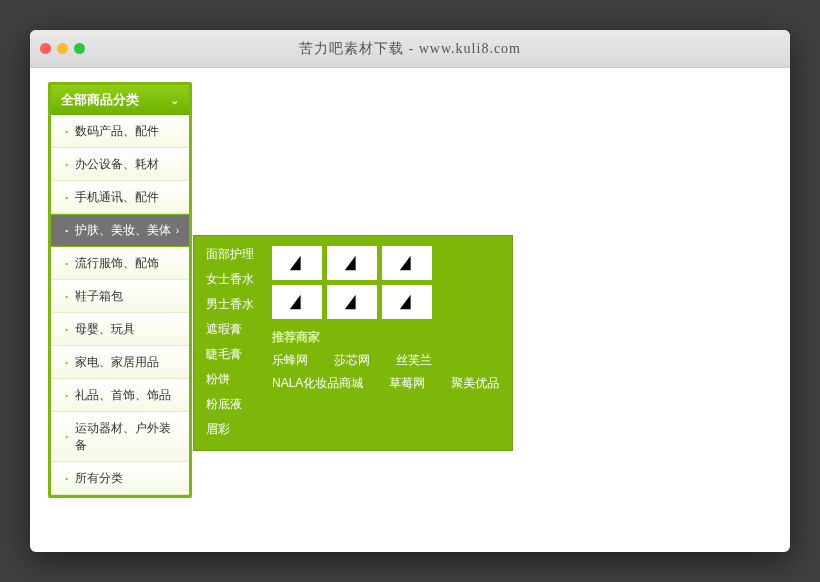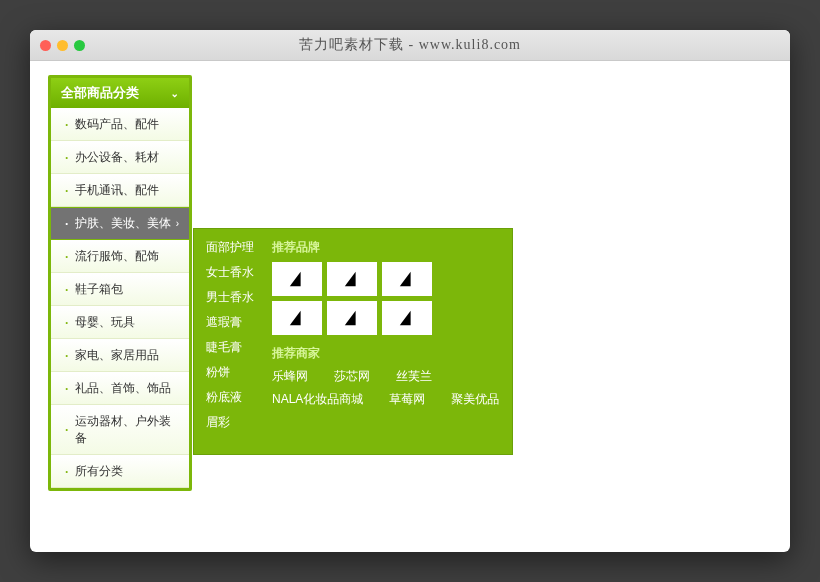--- a/index.html
+++ b/index.html
@@ -1,33 +1,33 @@
 <!DOCTYPE html>
 <html><head>
 <meta charset="utf-8">
 <style>
 * { margin: 0; padding: 0; box-sizing: border-box; }
 body { background: #3f3f3f; font-family: "Microsoft YaHei", Arial, sans-serif; font-size: 12px; display: flex; align-items: center; justify-content: center; height: 582px; }
 .window { width: 760px; height: 522px; background: #fff; border-radius: 6px; box-shadow: 0 8px 30px rgba(0,0,0,0.5); overflow: hidden; position: relative; }
-.titlebar { height: 31px; background: linear-gradient(#e8e8e8,#d9d9d9); display: flex; align-items: center; padding: 0 10px; position: relative; border-bottom: 1px solid #c9c9c9; }
+.titlebar { height: 38px; background: linear-gradient(#e8e8e8,#d9d9d9); display: flex; align-items: center; padding: 0 10px; position: relative; border-bottom: 1px solid #c9c9c9; }
 .dots { display: flex; gap: 6px; }
 .dot { width: 11px; height: 11px; border-radius: 50%; }
 .dot.red{background:#ff5f57}.dot.yel{background:#ffbd2e}.dot.grn{background:#28c940}
 .title { position:absolute; left:0; right:0; text-align:center; font-size:14px; color:#555; font-family:"Comic Sans MS","Microsoft YaHei",cursive; letter-spacing:1px; }
 .content { padding: 14px 18px; position: relative; }
 .menu-wrap { width: 144px; border: 3px solid #7cb70a; border-radius: 2px; position: relative; }
 .menu-head { background: linear-gradient(#8ecf14,#6eb000); color:#fff; font-size:13px; font-weight:bold; padding:6px 10px; display:flex; align-items:center; justify-content:space-between; }
 .menu-head .chev { font-size:10px;}
 .menu-list { list-style:none; background:#fff; }
 .menu-item { padding:7px 10px 7px 14px; background:linear-gradient(#ffffff,#f4fbe5); border-top:1px solid #fff; border-bottom:1px solid #e3edc8; color:#333; font-size:12px; position:relative; cursor:pointer; display:flex; align-items:center; }
 .menu-item::before { content:"·"; color:#84b814; margin-right:6px; font-weight:bold;}
 .menu-item.active { background:#737373; color:#fff; border-color:#7cb70a;}
 .menu-item.active::before{color:#fff;}
 .menu-item .arrow{ margin-left:auto; font-size:10px; color:#fff;}
-.flyout { position:absolute; left:163px; top:167px; width:320px; background:#7cb70a; border:1px solid #6aa009; padding:10px 12px 23px; display:flex; gap:18px; }
+.flyout { position:absolute; left:163px; top:167px; width:320px; background:#7cb70a; border:1px solid #6aa009; padding:10px 12px 12px; display:flex; gap:18px; }
 .sub-col { display:flex; flex-direction:column; gap:8px; }
 .sub-col a{ color:#fff; font-size:12px; text-decoration:none; white-space:nowrap;}
 .reco { flex:1; }
 .reco h4 { color:#d7f59a; font-size:12px; font-weight:bold; margin-bottom:6px;}
 .brand-grid { display:grid; grid-template-columns:repeat(3,50px); gap:5px; margin-bottom:10px;}
 .brand-cell { width:50px; height:34px; background:#fff; display:flex; align-items:center; justify-content:center;}
 .brand-cell svg{width:18px;height:18px;}
 .shops { display:flex; flex-wrap:wrap; gap:6px 26px; }
 .shops a{ color:#fff; font-size:12px; text-decoration:none;}
 </style>
@@ -92,21 +92,20 @@
           <a href="#">面部护理</a>
           <a href="#">女士香水</a>
           <a href="#">男士香水</a>
           <a href="#">遮瑕膏</a>
           <a href="#">睫毛膏</a>
           <a href="#">粉饼</a>
           <a href="#">粉底液</a>
           <a href="#">眉彩</a>
         </div>
       <div class="reco">
-        <h4>推荐品牌</h4>
         <div class="brand-grid" id="brand-grid">
             <div class="brand-cell">
               <svg viewBox="0 0 20 20">
                 <polygon points="2,18 14,2 14,18" fill="#000"></polygon>
               </svg>
             </div>
             <div class="brand-cell">
               <svg viewBox="0 0 20 20">
                 <polygon points="2,18 14,2 14,18" fill="#000"></polygon>
               </svg>

